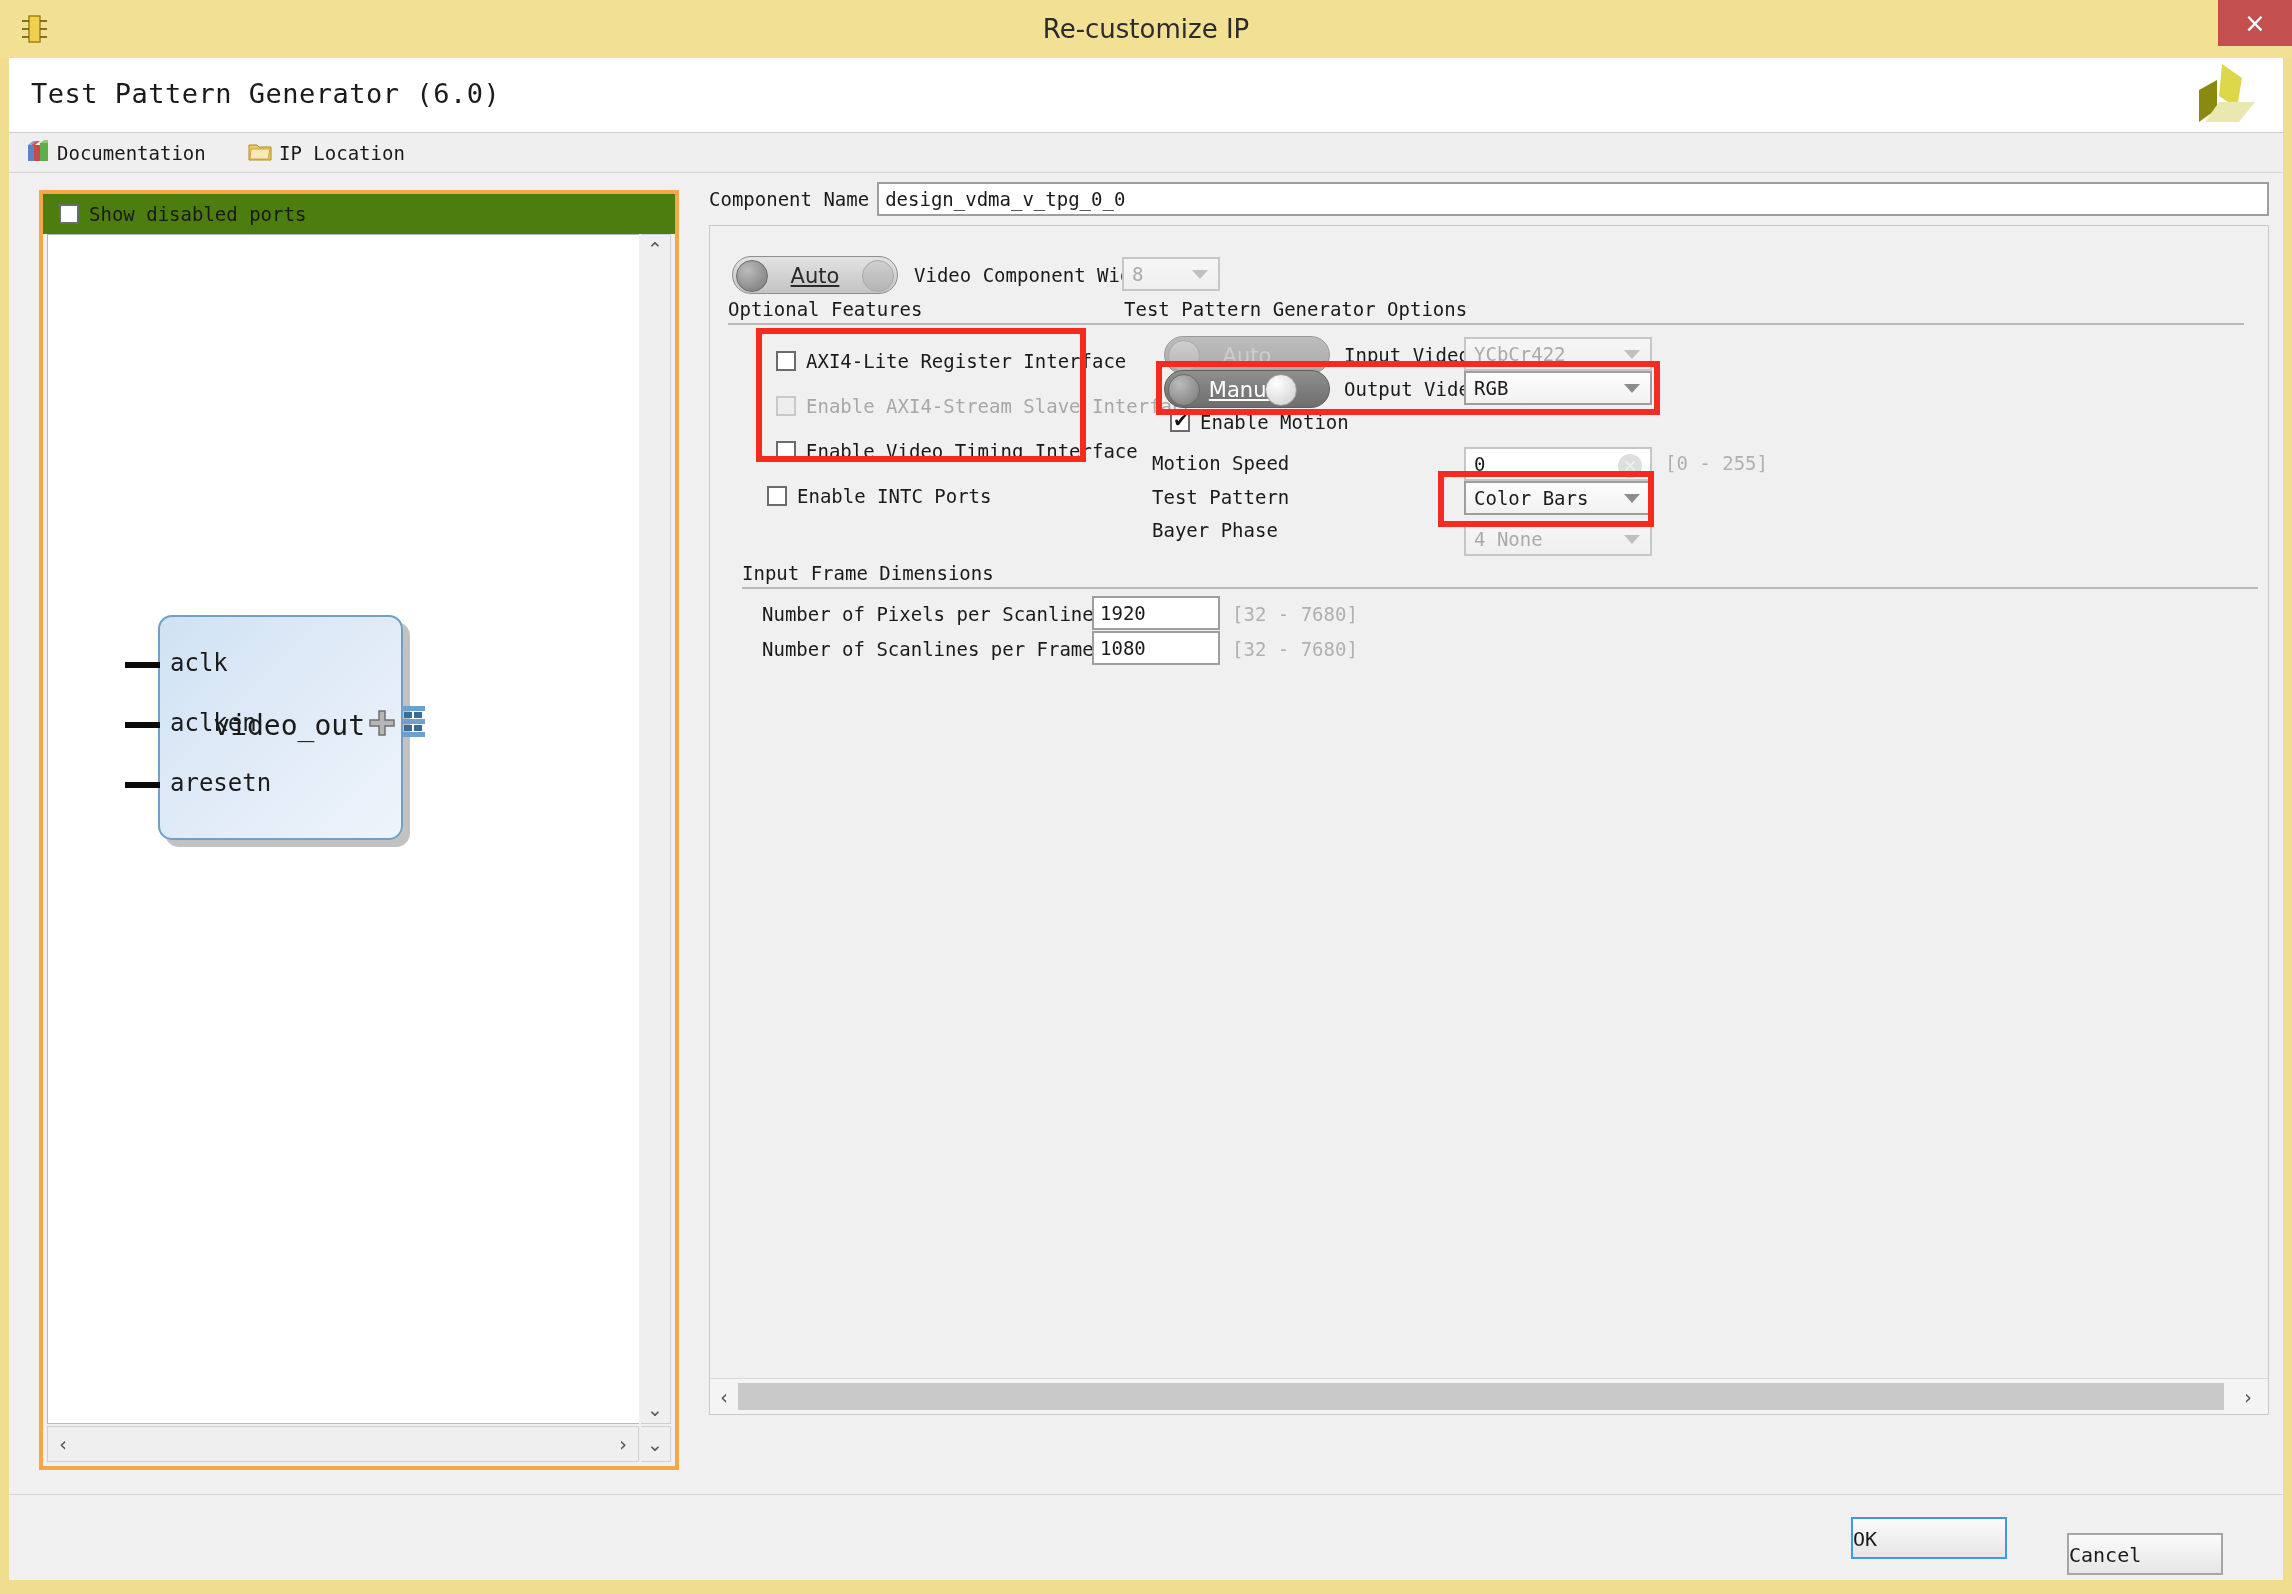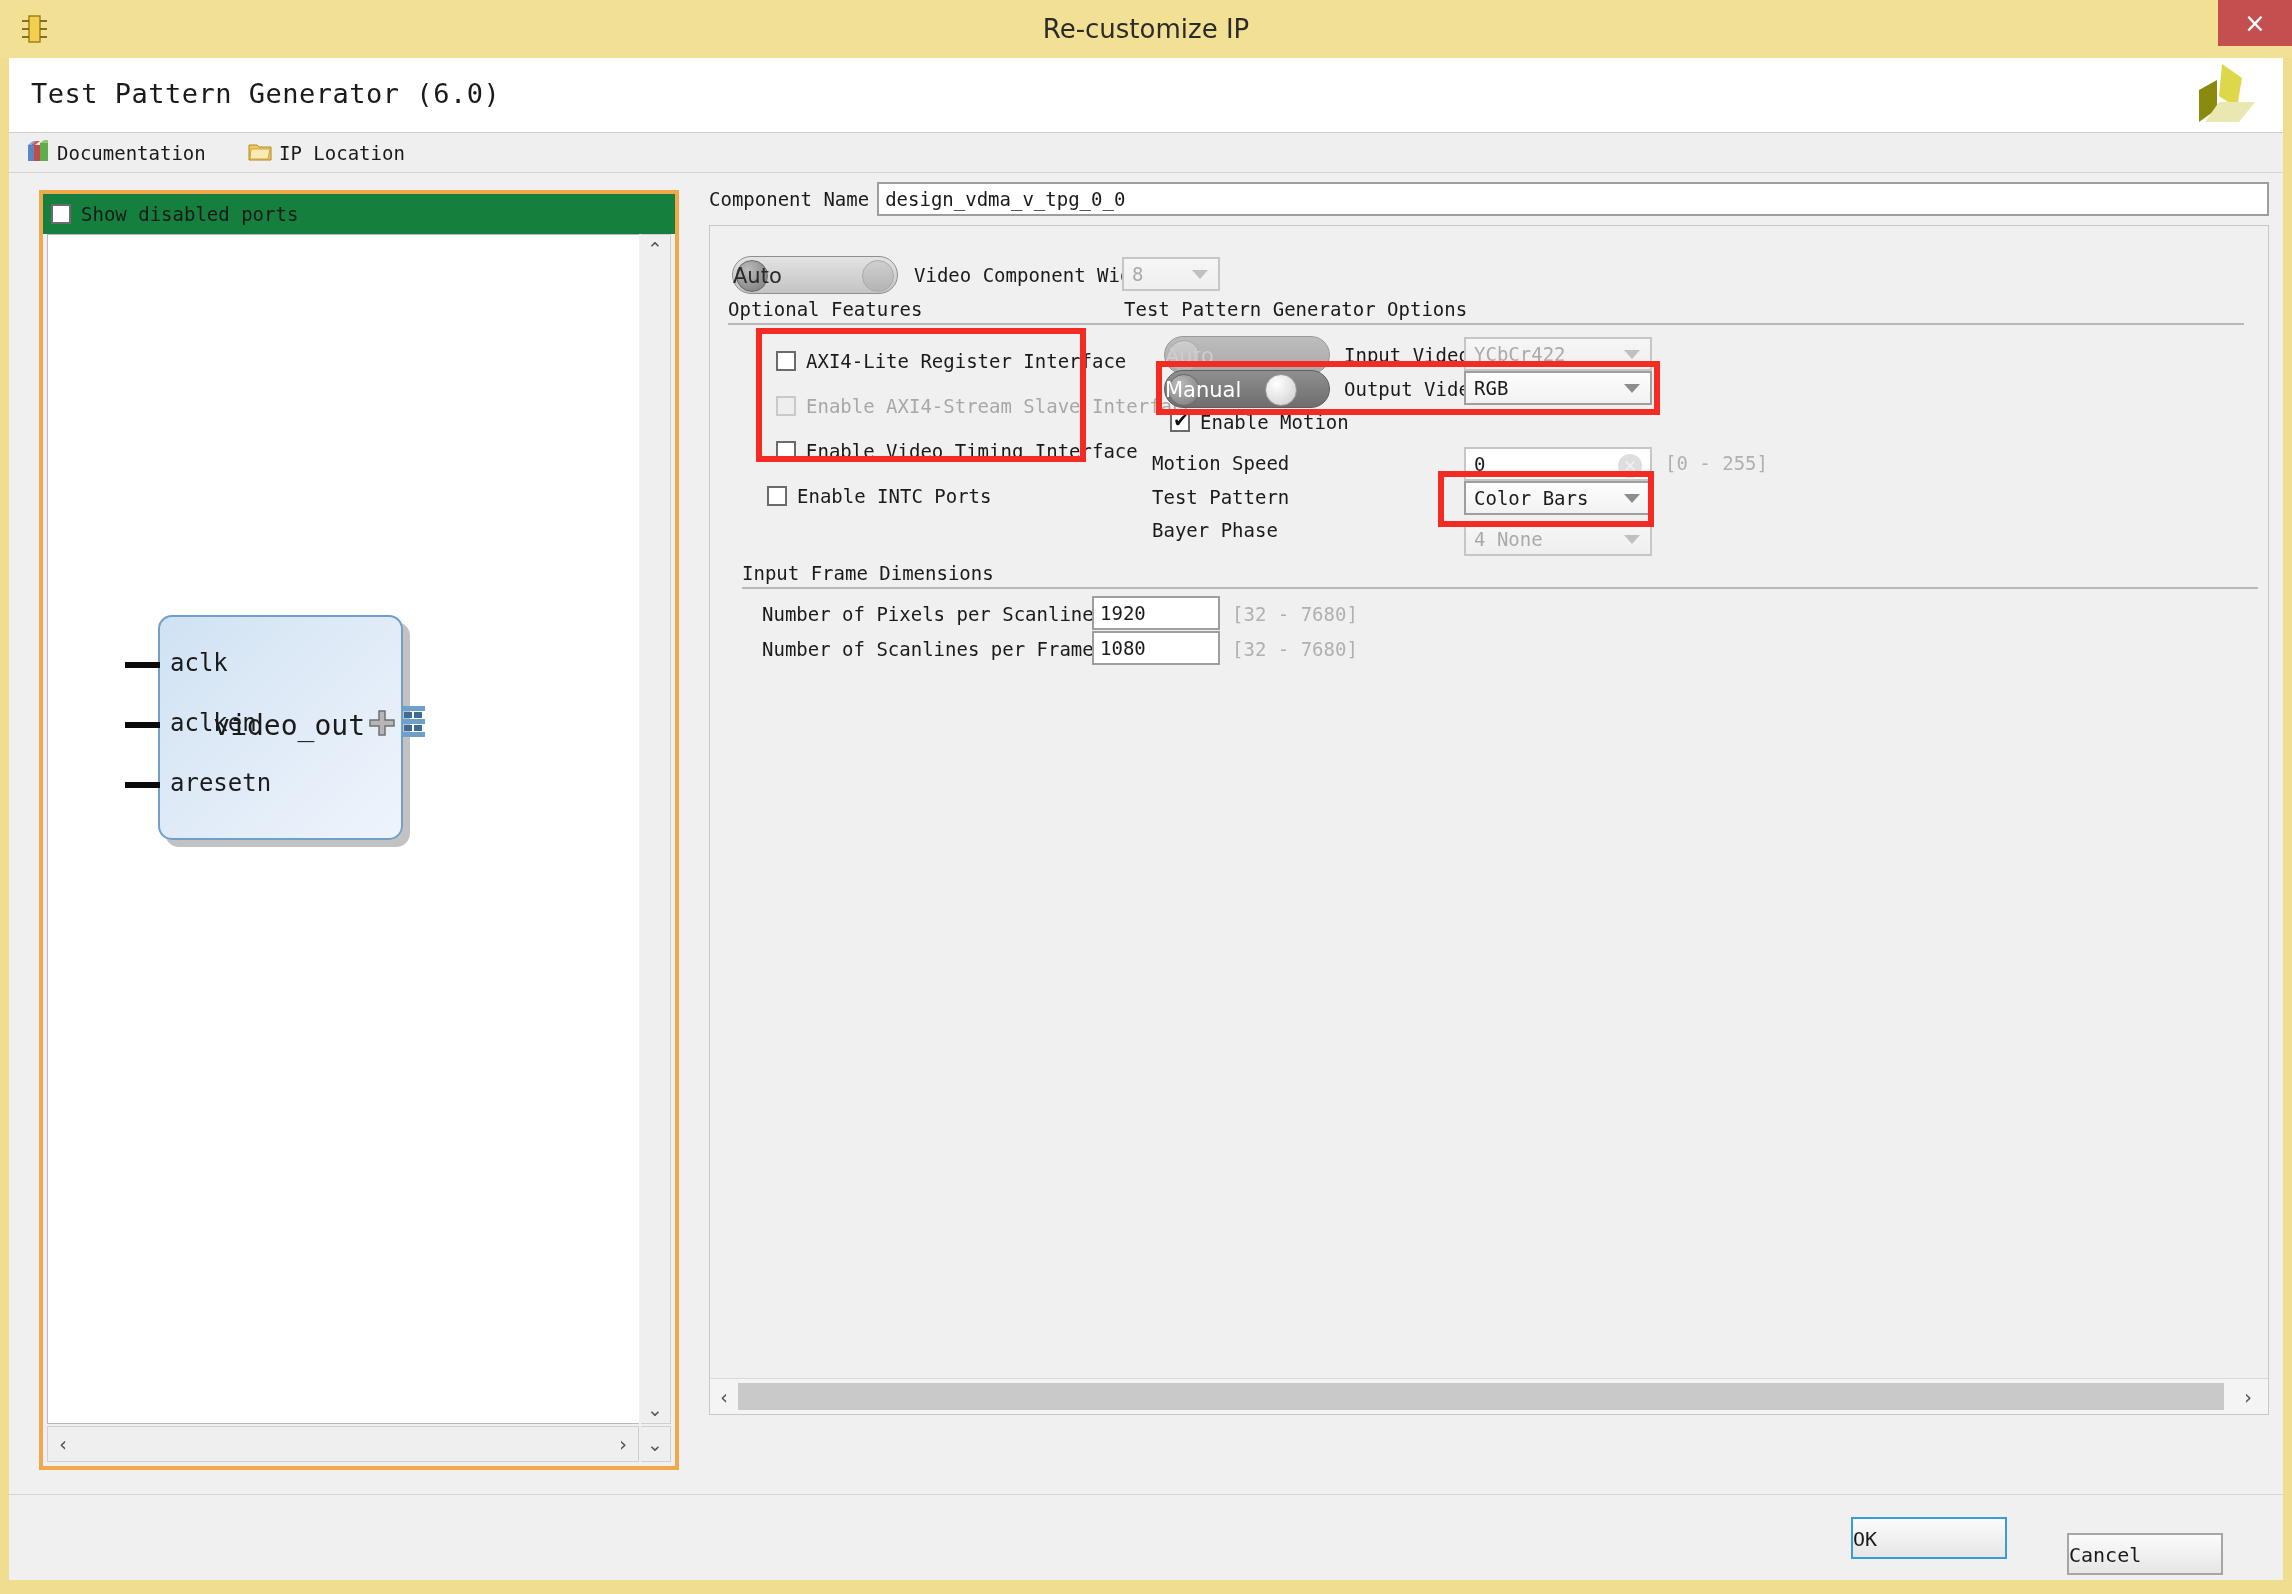--- a/index.html
+++ b/index.html
@@ -74,22 +74,22 @@
     background: #f0f0f0;
   }
 
   
   .left-panel {
     position: absolute; left: 30px; top: 17px; width: 640px; height: 1280px;
     border: 4px solid #f0a84a; background: #f0f0f0;
   }
   .show-ports-row {
     position: absolute; left: 0; top: 0; width: 100%; height: 40px;
-    display: flex; align-items: center; padding-left: 8px;
-    background: #15803d;
+    display: flex; align-items: center; padding-left: 16px;
+    background: #4d7c0f;
   }
   .diagram-canvas {
     position: absolute; left: 4px; top: 40px; width: 592px; height: 1190px;
     background: #ffffff; border: 1px solid #b9b9b9; border-right: none;
   }
   .ip-block {
     position: absolute; left: 110px; top: 380px; width: 245px; height: 225px;
     background: linear-gradient(135deg,#cfe2f3 0%,#dfeaf7 45%,#eef4fb 100%);
     border: 2px solid #6f9fcb; border-radius: 14px;
     box-shadow: 7px 7px 0 rgba(120,120,120,.45);
@@ -196,22 +196,23 @@
   .toggle.auto-on {
     background: linear-gradient(180deg,#e3e3e3,#c3c3c3);
     border: 1px solid #8e8e8e;
   }
   .toggle.manual-on {
     background: linear-gradient(180deg,#8f8f8f,#6e6e6e);
     border: 1px solid #5e5e5e;
   }
   .toggle .tog-text {
     position: absolute; width: 100%; top: 0; height: 38px; line-height: 38px;
-    font-size: 21px;
+    text-align: center; font-size: 21px;
     font-family: "DejaVu Sans", sans-serif;
+    text-decoration: underline;
   }
   .toggle.auto-dis .tog-text { color: #cdcdcd; }
   .toggle.auto-on  .tog-text { color: #2a2a2a; }
   .toggle.manual-on .tog-text { color: #ffffff; }
   .knob {
     position: absolute; top: 3px; width: 32px; height: 32px; border-radius: 16px;
   }
   .knob.dark {
     background: radial-gradient(circle at 35% 30%,#bbb,#777);
     border: 1px solid #6a6a6a;

